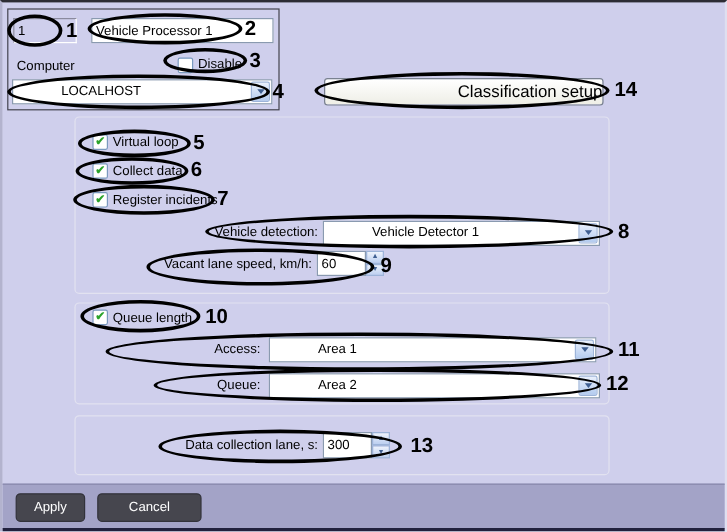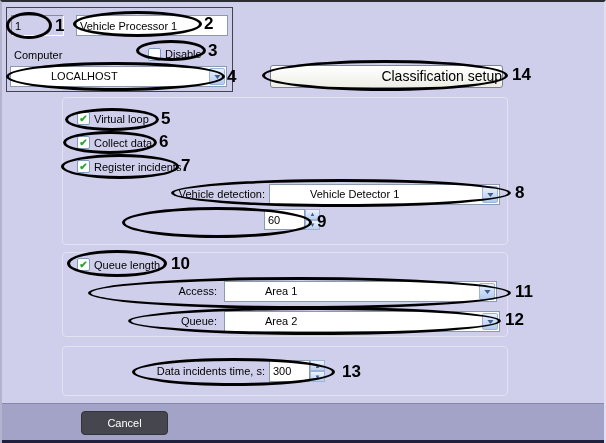--- a/index.html
+++ b/index.html
@@ -71,20 +71,21 @@
   <span class="lbl" style="left:92px;top:159px;">Register incidents</span>
 
   <span class="lbl r" style="left:140px;top:186px;width:123px;">Vehicle detection:</span>
   <div class="combo" style="left:267px;top:182px;width:231px;">
     <span class="combo-val">Vehicle Detector 1</span>
     <span class="combo-btn">
         <span class="chev">▼</span>
       </span>
   </div>
 
+  <span class="lbl r" style="left:120px;top:212px;width:138px;">Vacant lane speed, km/h:</span>
   <input class="fld" style="left: 262px; top: 207px; width: 41px; height: 21px;" readonly="" value="60">
   <div class="spin" style="left:303px;top:207px;height:21px;">
     <div>▲</div>
     <div>▼</div>
   </div>
 
   <div class="gbox" style="left:60px;top:250px;width:446px;height:85px;"></div>
 
   <span class="cbx" style="left:75px;top:256px;"><span class="check">✔</span></span>
   <span class="lbl" style="left:92px;top:257px;">Queue length</span>
@@ -100,29 +101,30 @@
   <span class="lbl r" style="left:130px;top:313px;width:85px;">Queue:</span>
   <div class="combo" style="left:222px;top:309px;width:276px;">
     <span class="combo-val">Area 2</span>
     <span class="combo-btn">
         <span class="chev">▼</span>
       </span>
   </div>
 
   <div class="gbox" style="left:60px;top:344px;width:446px;height:50px;"></div>
 
-  <span class="lbl r" style="left:145px;top:363px;width:118px;">Data incidents time, s:</span>
+  <span class="lbl r" style="left:145px;top:363px;width:118px;">Data collection lane, s:</span>
   <input class="fld" style="left: 267px; top: 358px; width: 41px; height: 22px;" readonly="" value="300">
   <div class="spin" style="left:308px;top:358px;height:22px;">
     <div>▲</div>
     <div>▼</div>
   </div>
 
   <div class="footer"></div>
   <div class="footer-edge"></div>
+  <div class="btn-dark" style="left:11px;top:409px;width:58px;">Apply</div>
   <div class="btn-dark" style="left:79px;top:409px;width:87px;">Cancel</div>
 
   <div class="callout" style="left:4px;top:10px;width:46px;height:27px;"></div>
   <span class="cnum" style="left:53px;top:15px;">1</span>
   <div class="callout" style="left:71px;top:9px;width:129px;height:26px;"></div>
   <span class="cnum" style="left:202px;top:13px;">2</span>
   <div class="callout" style="left:134px;top:38px;width:70px;height:21px;"></div>
   <span class="cnum" style="left:206px;top:40px;">3</span>
   <div class="callout" style="left:4px;top:60px;width:219px;height:29px;"></div>
   <span class="cnum" style="left:225px;top:66px;">4</span>

